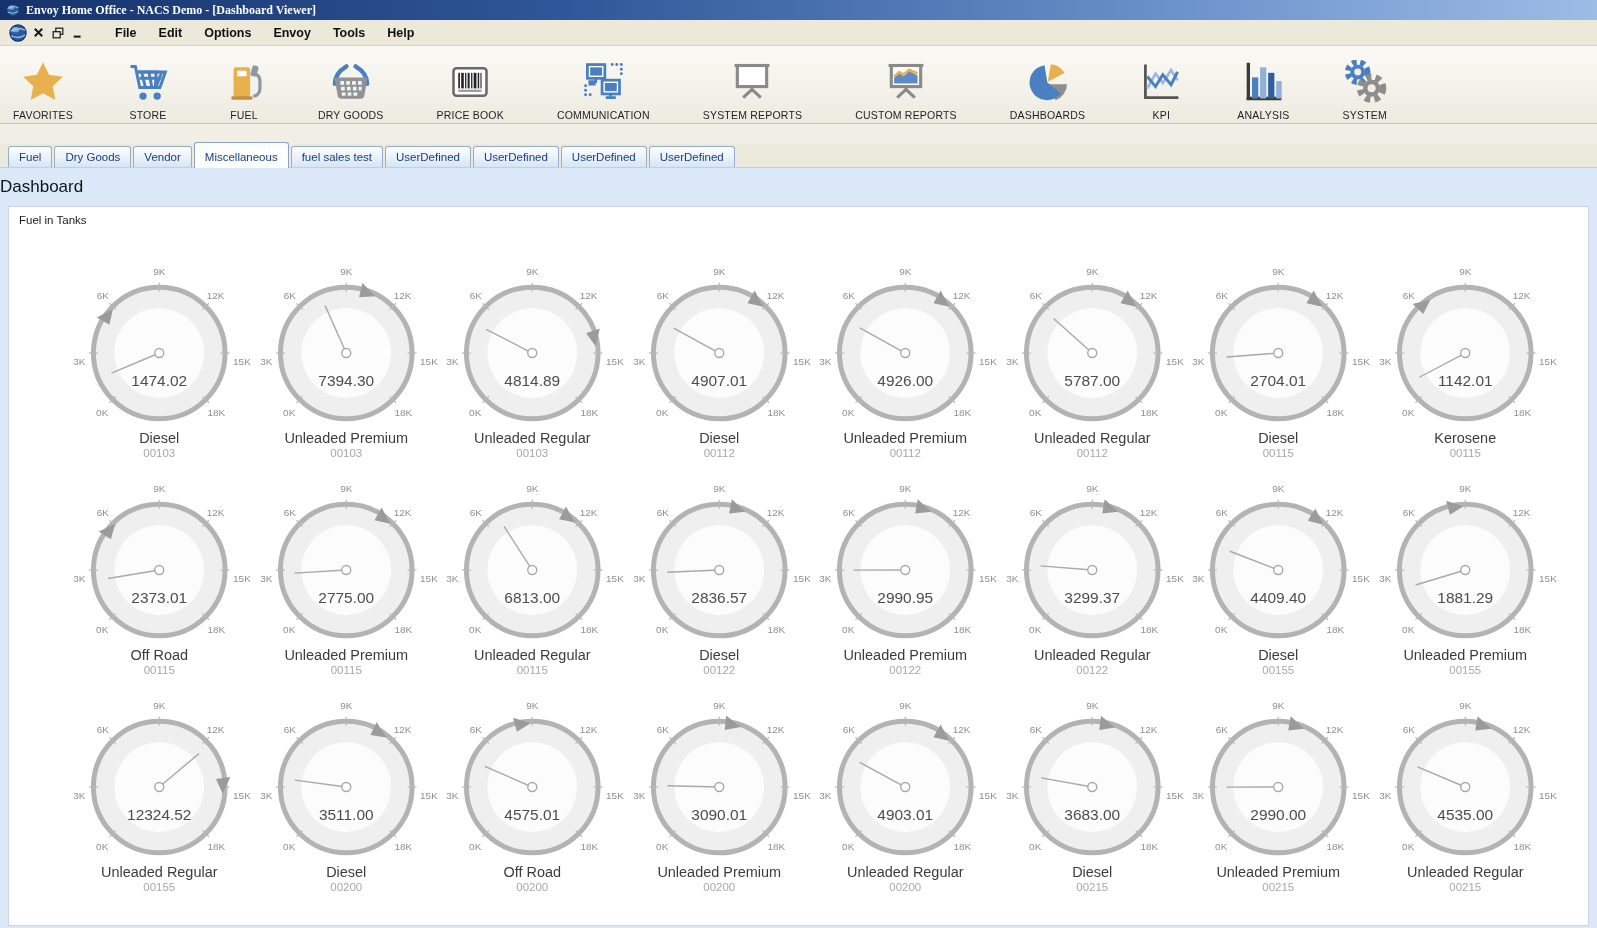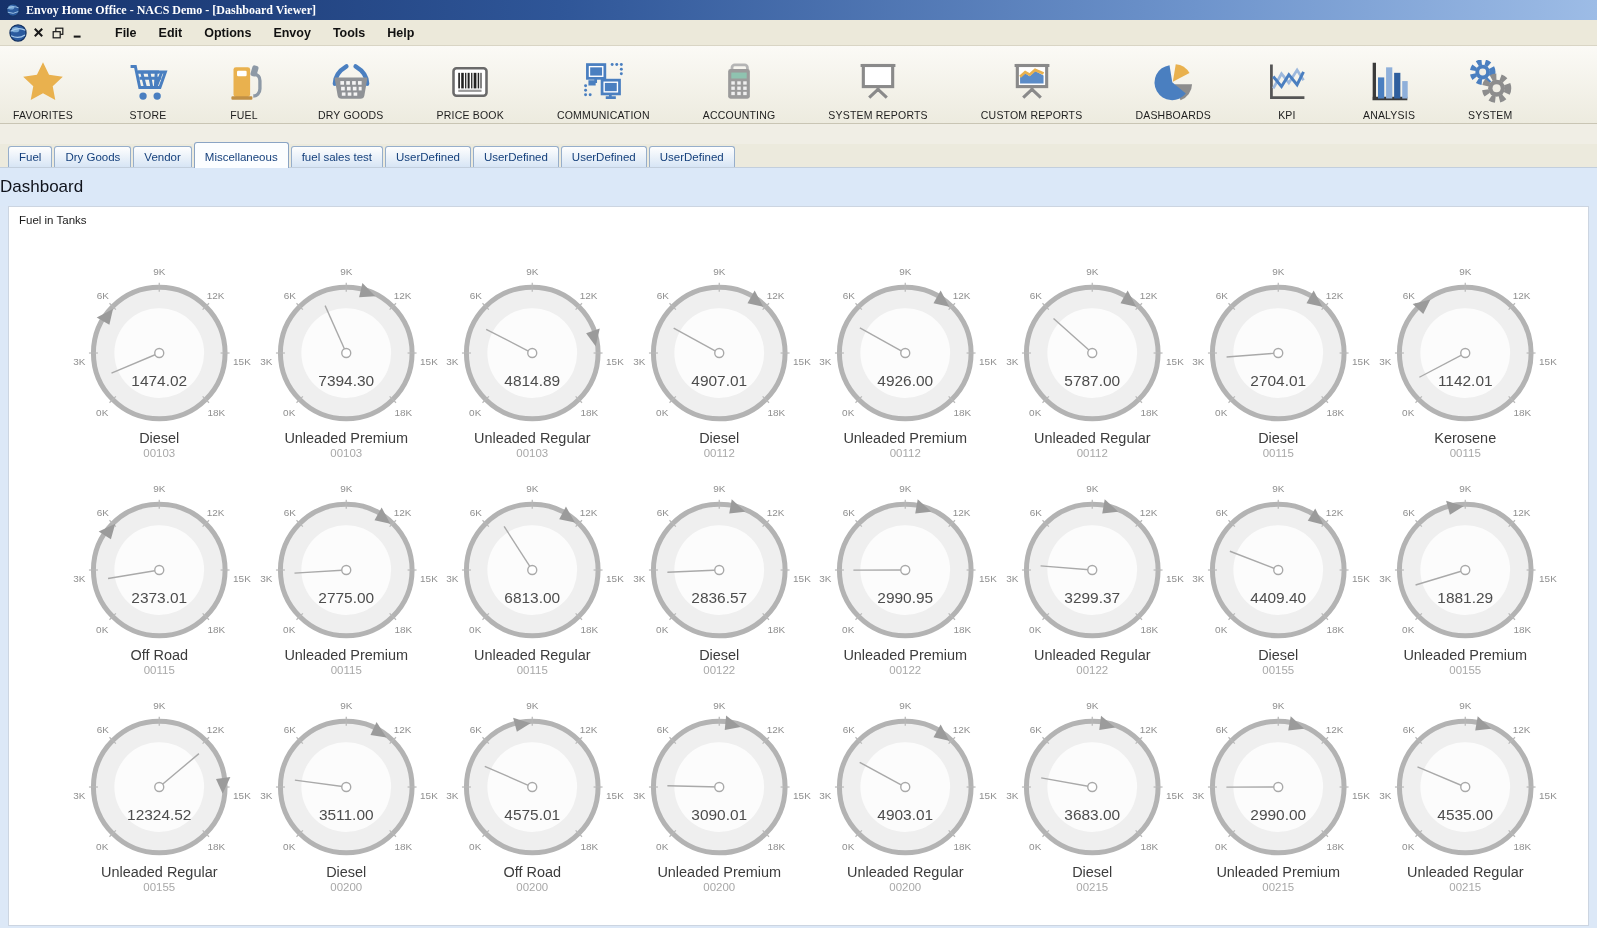--- a/index.html
+++ b/index.html
@@ -218,41 +218,20 @@
             <circle cx="2.5" cy="16.5" r="0.8"></circle>
             <circle cx="2.5" cy="19" r="0.8"></circle>
             <circle cx="5" cy="19" r="0.8"></circle>
           </g>
         </svg>
       </span>
       <span>COMMUNICATION</span>
     </div>
     <div class="toolbar-item">
       <span class="ticon">
-        <svg width="42" height="44" viewBox="0 0 24 24">
-          <path d="M8 4.8 v-1 a1.6 1.6 0 0 1 1.6-1.6 h5.6 a1.6 1.6 0 0 1 1.6 1.6 v1.2" fill="none" stroke="#b5b5b5" stroke-width="1.6"></path>
-          <rect x="5.8" y="4.6" width="12.4" height="17" rx="1.4" fill="#9b9b9b"></rect>
-          <rect x="7.6" y="6.6" width="8.8" height="3.4" fill="#8fc3b0"></rect>
-          <g fill="#efefef">
-            <rect x="7.6" y="11.6" width="2" height="1.9"></rect>
-            <rect x="11" y="11.6" width="2" height="1.9"></rect>
-            <rect x="14.4" y="11.6" width="2" height="1.9"></rect>
-            <rect x="7.6" y="14.6" width="2" height="1.9"></rect>
-            <rect x="11" y="14.6" width="2" height="1.9"></rect>
-            <rect x="14.4" y="14.6" width="2" height="1.9"></rect>
-            <rect x="7.6" y="17.6" width="2" height="1.9"></rect>
-            <rect x="11" y="17.6" width="2" height="1.9"></rect>
-            <rect x="14.4" y="17.6" width="2" height="1.9"></rect>
-          </g>
-        </svg>
-      </span>
-      <span>ACCOUNTING</span>
-    </div>
-    <div class="toolbar-item">
-      <span class="ticon">
         <svg width="46" height="44" viewBox="0 0 24 24">
           <g stroke="#8a8a8a" stroke-width="1.7" fill="none">
             <path d="M2.5 3 h19"></path>
             <rect x="4" y="3" width="16" height="11.5" fill="#fff"></rect>
             <path d="M12 14.5 v3 M12 16 l-4.8 4.5 M12 16 l4.8 4.5"></path>
           </g>
         </svg>
       </span>
       <span>SYSTEM REPORTS</span>
     </div>

